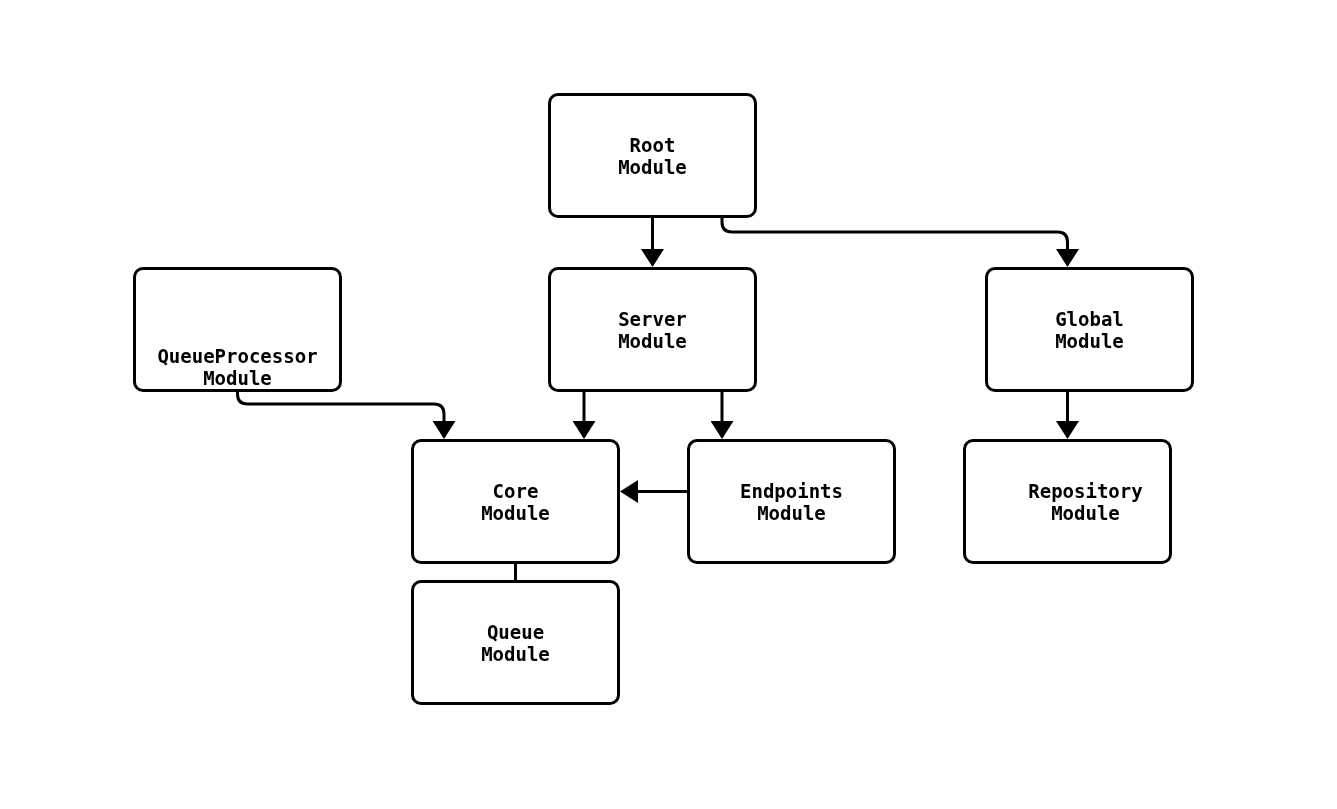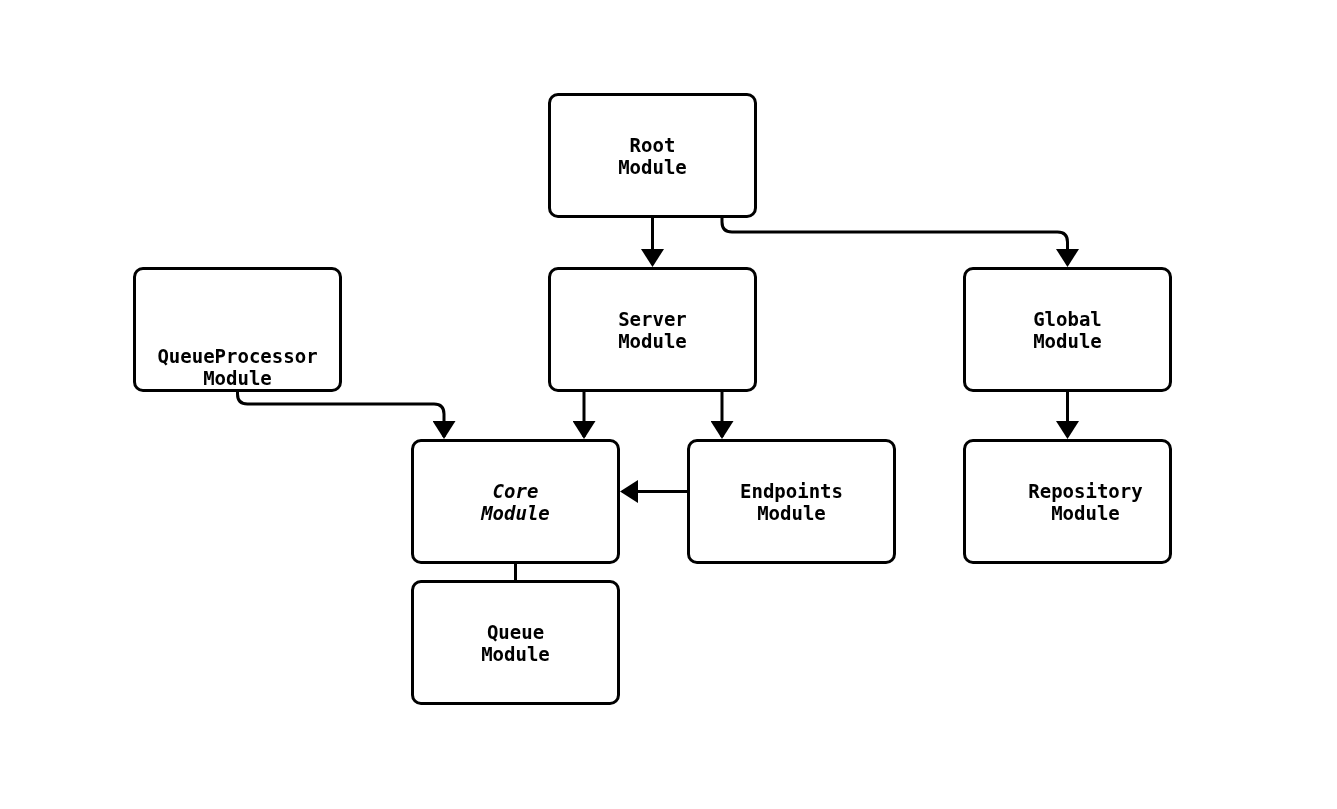--- a/index.html
+++ b/index.html
@@ -35,22 +35,22 @@
     line-height: 22px;
     font-weight: bold;
     color: var(--text, #000000);
     text-align: center;
     white-space: pre-line;
     letter-spacing: 0;
   }
   .n-root           { left: 548px; top: 93px;  }
   .n-queueprocessor { left: 133px; top: 267px; align-items: flex-end; }
   .n-server         { left: 548px; top: 267px; }
-  .n-global         { left: 963px; top: 267px; }
-  .n-core           { left: 411px; top: 439px; font-style: italic; }
+  .n-global         { left: 985px; top: 267px; }
+  .n-core           { left: 411px; top: 439px; }
   .n-endpoints      { left: 687px; top: 439px; }
   .n-repository     { left: 963px; top: 439px; padding-left: 36px; }
   .n-queue          { left: 411px; top: 580px; }
 </style>
 </head>
 <body>
 
 <div class="canvas">
 
   <svg class="edges" width="1337" height="809" viewBox="0 0 1337 809" xmlns="http://www.w3.org/2000/svg">

